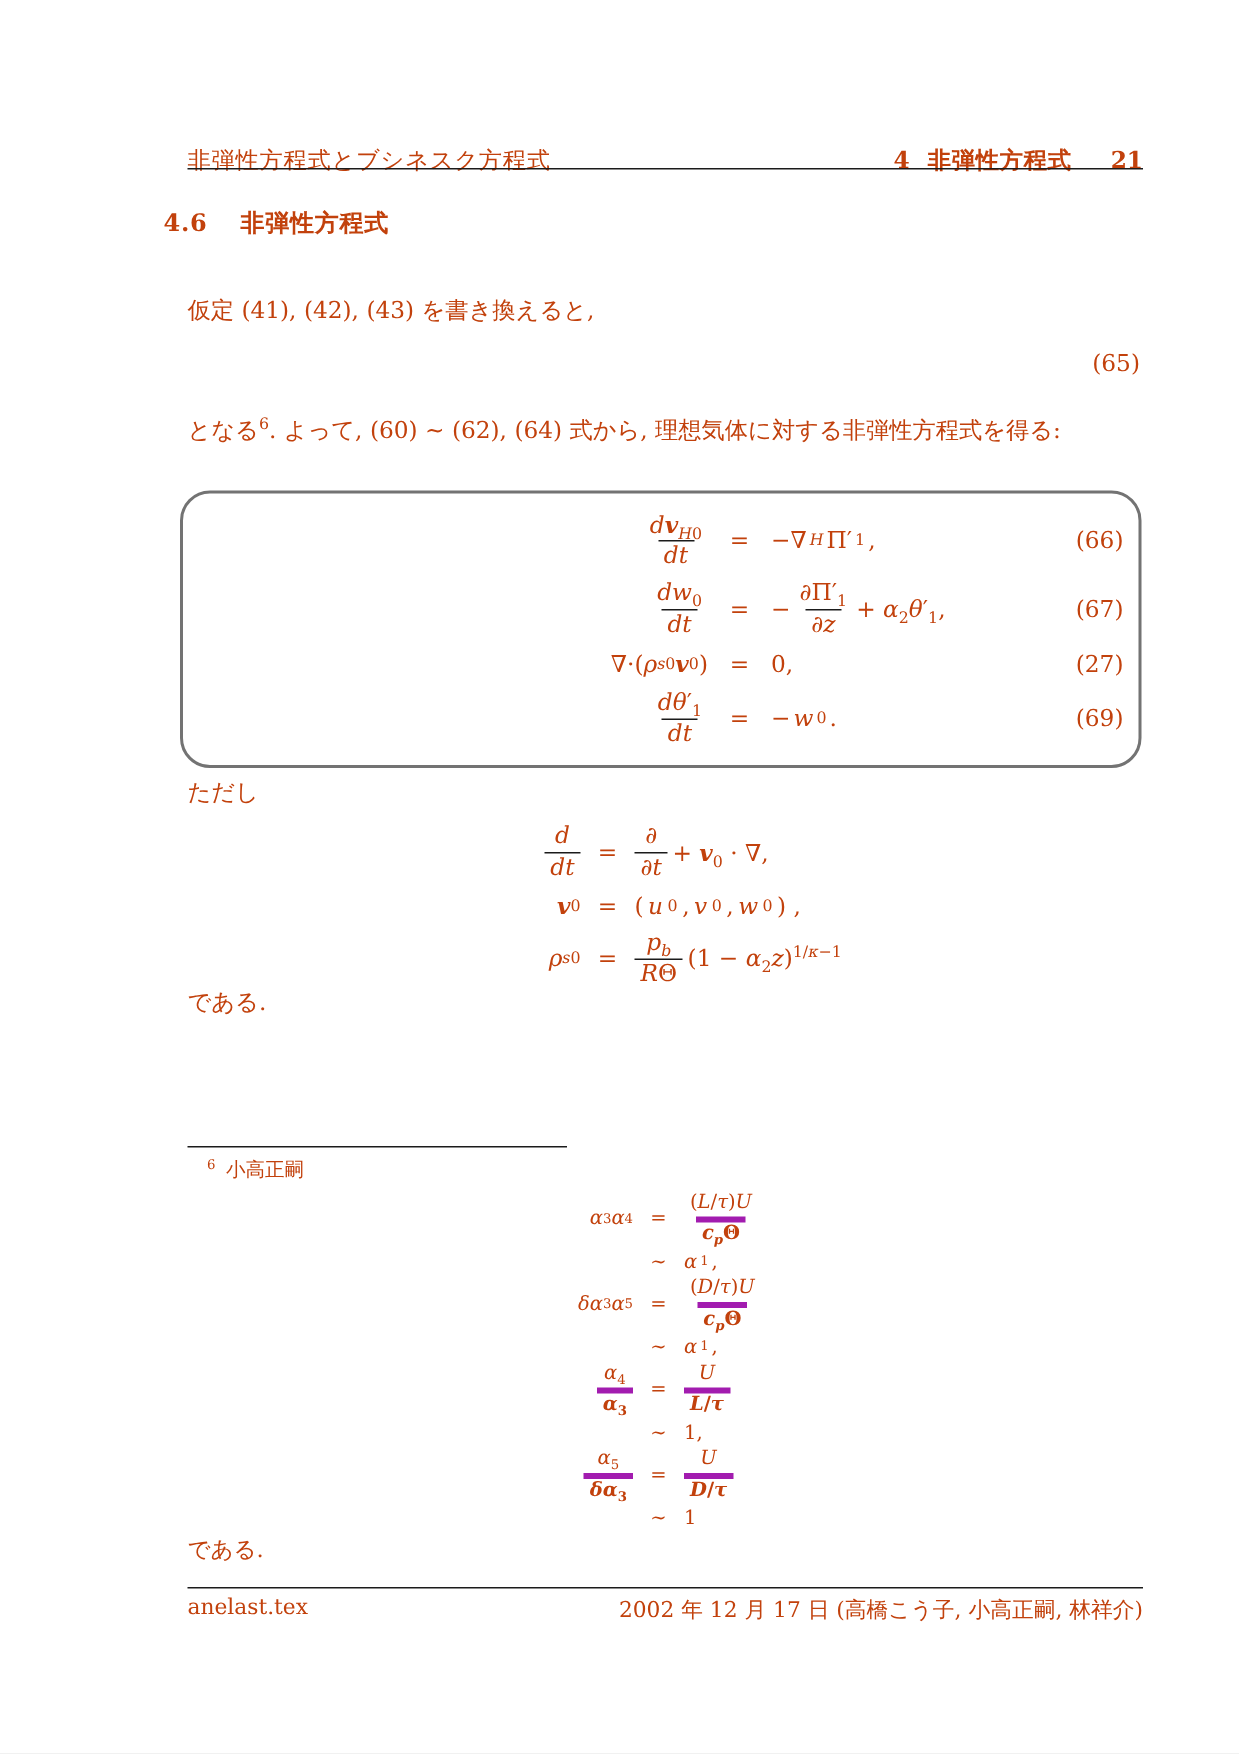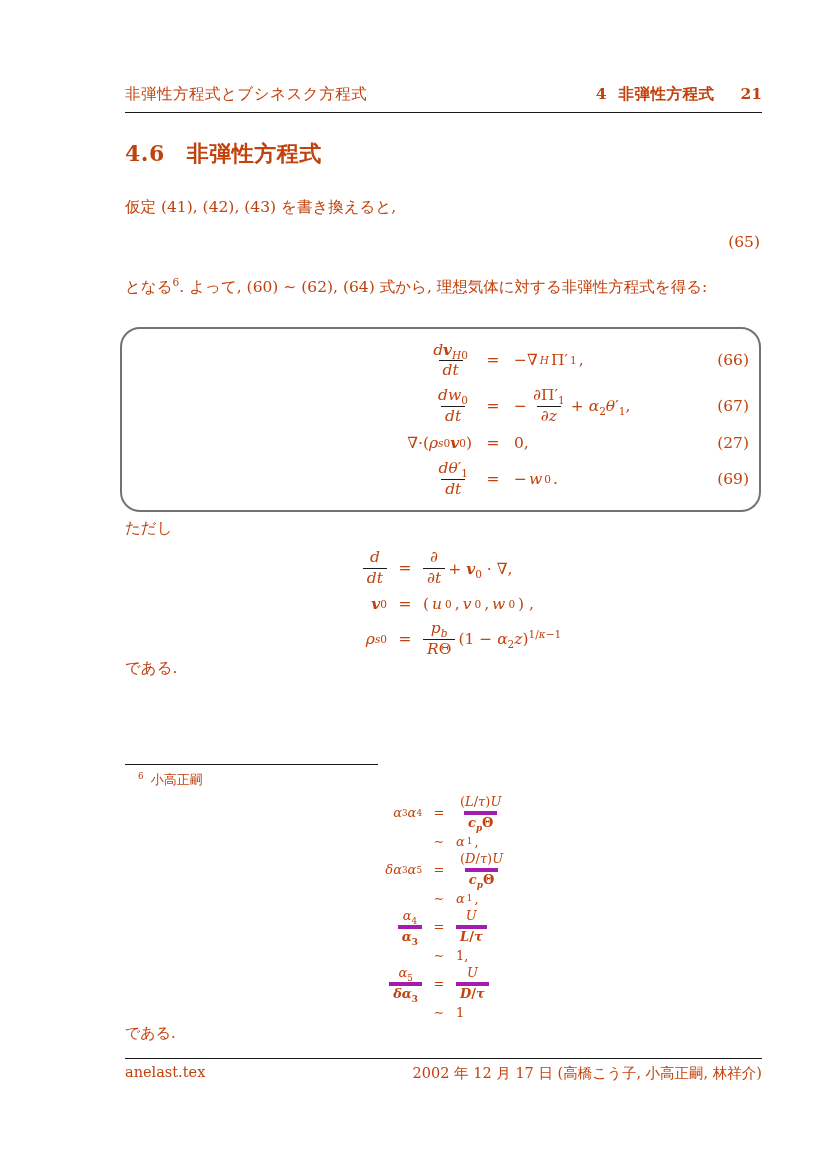--- a/index.html
+++ b/index.html
@@ -15,28 +15,28 @@
     overflow:hidden;
   }
   .sans { font-family:"DejaVu Sans","Liberation Sans",sans-serif; }
   .abs { position:absolute; }
   i { font-style:italic; }
   b i, i b { font-weight:bold; }
   sub, sup { font-size:68%; line-height:0; }
   
   .runhead { top:84px; left:125px; width:637px; display:flex; justify-content:space-between; align-items:baseline; }
   .runhead .rh-left { font-size:15.5px; letter-spacing:0.5px; }
-  .runhead .rh-right { font-weight:bold; }
+  .runhead .rh-right { font-weight:bold;margin-top:13px; }
   .runhead .rh-no { font-family:"DejaVu Serif","Liberation Serif",serif; margin-right:12px; }
   .runhead .rh-title { margin-right:26px; letter-spacing:0.5px; }
   .runhead .rh-page { font-family:"DejaVu Serif","Liberation Serif",serif; }
   .rule { background:#1b1b1b; height:1px; }
   .headrule { top:112px; left:125px; width:637px; }
   
-  .sechead { top:139px; left:125px; font-weight:bold; font-size:22px; letter-spacing:0.5px; }
+  .sechead { top:139px; left:109px; font-weight:bold; font-size:16px; letter-spacing:0.5px; }
   .sechead .sec-no { font-family:"DejaVu Serif","Liberation Serif",serif; margin-right:22px; }
   
   .para { left:125px; width:637px; line-height:22px; }
   .p1 { top:196px; }
   .p2 { top:276px; }
   .tadashi { top:517px; }
   .dearu1 { top:657px; }
   
   .eq65 { top:230px; left:125px; width:637px; height:30px; }
   .eq65 .eqbody { position:absolute; left:0; right:0; top:3px; text-align:center; }

